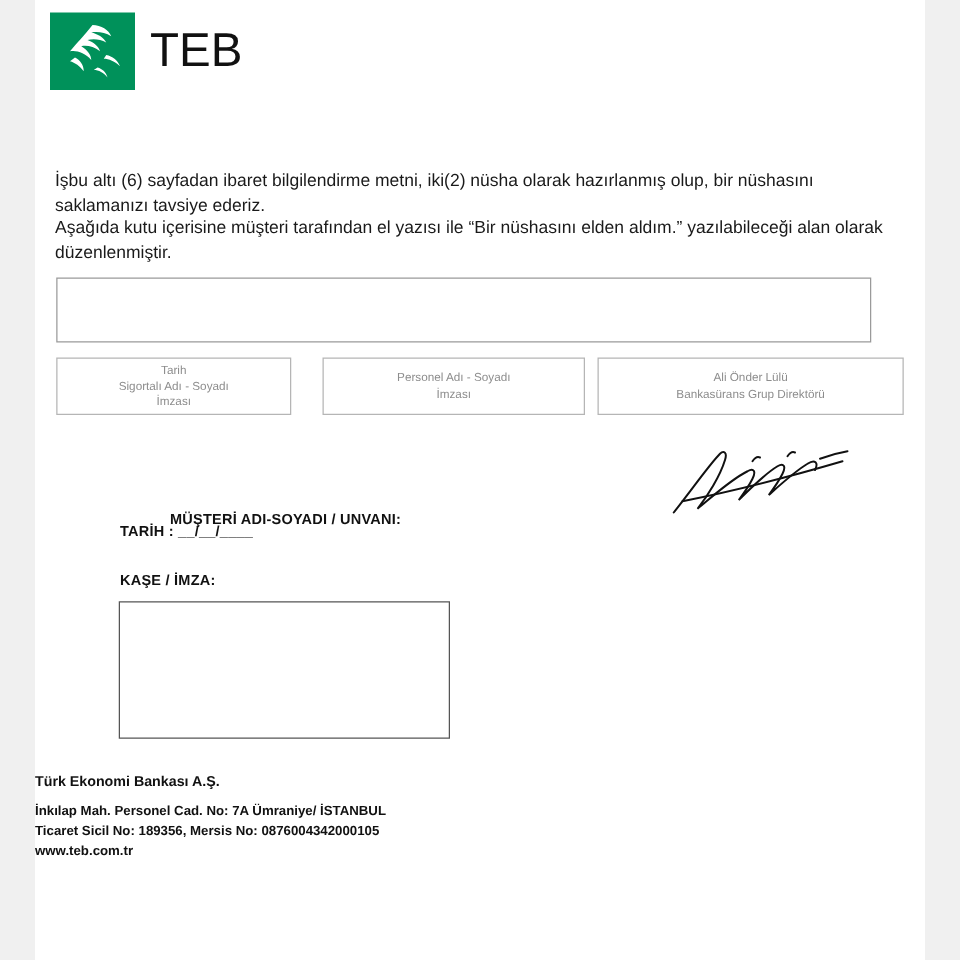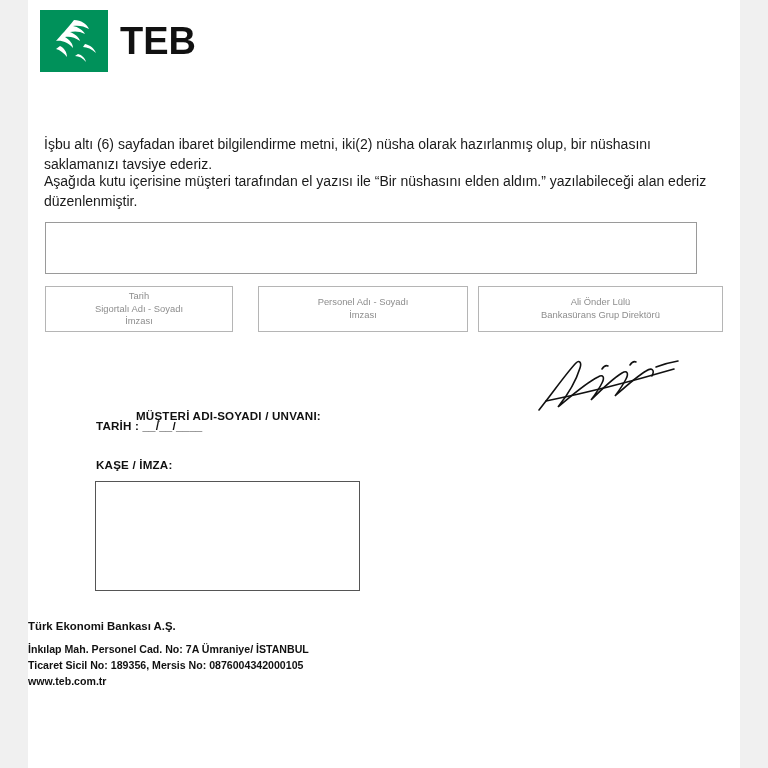--- a/index.html
+++ b/index.html
@@ -34,21 +34,21 @@
     width: 68px;
     height: 62px;
     background: #00915a;
     position: relative;
     overflow: hidden;
   }
   .logo-mark svg { display: block; }
   .logo-text {
     margin-left: 12px;
     font-size: 38px;
-    font-weight: bold;
+    font-weight: normal;
     letter-spacing: 0px;
     color: #111111;
     font-family: "Liberation Sans", sans-serif;
   }
 
   
   .para {
     position: absolute;
     left: 16px;
     width: 680px;
@@ -156,21 +156,21 @@
           <path d="M20 36 C24 38 27 42 27 47 C24 43 20 40 16 39 Z"></path>
           <path d="M45 34 C50 35 54 38 56 43 C52 39 47 37 43 37 Z"></path>
           <path d="M38 44 C42 45 45 48 46 52 C43 48 39 46 35 46 Z"></path>
         </g>
       </svg>
     </div>
     <div class="logo-text">TEB</div>
   </div>
 
   <div class="para" id="para1">İşbu altı (6) sayfadan ibaret bilgilendirme metni, iki(2) nüsha olarak hazırlanmış olup, bir nüshasını saklamanızı tavsiye ederiz.</div>
-  <div class="para" id="para2">Aşağıda kutu içerisine müşteri tarafından el yazısı ile “Bir nüshasını elden aldım.” yazılabileceği alan ederiz düzenlenmiştir.</div>
+  <div class="para" id="para2">Aşağıda kutu içerisine müşteri tarafından el yazısı ile “Bir nüshasını elden aldım.” yazılabileceği alan olarak düzenlenmiştir.</div>
 
   <div class="bigbox"></div>
 
   <div class="sigrow">
     <div class="sigbox" id="sigbox1">
       <span>Tarih</span>
       <span>Sigortalı Adı - Soyadı</span>
       <span>İmzası</span>
     </div>
     <div class="sigbox" id="sigbox2">

